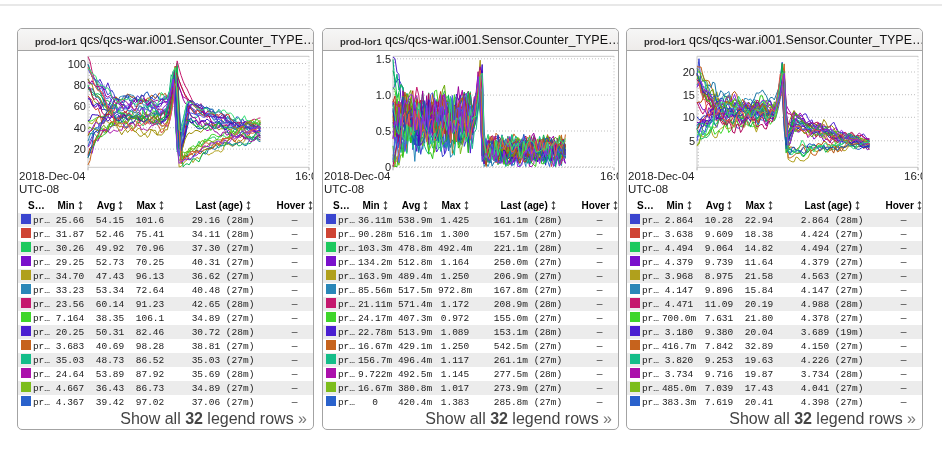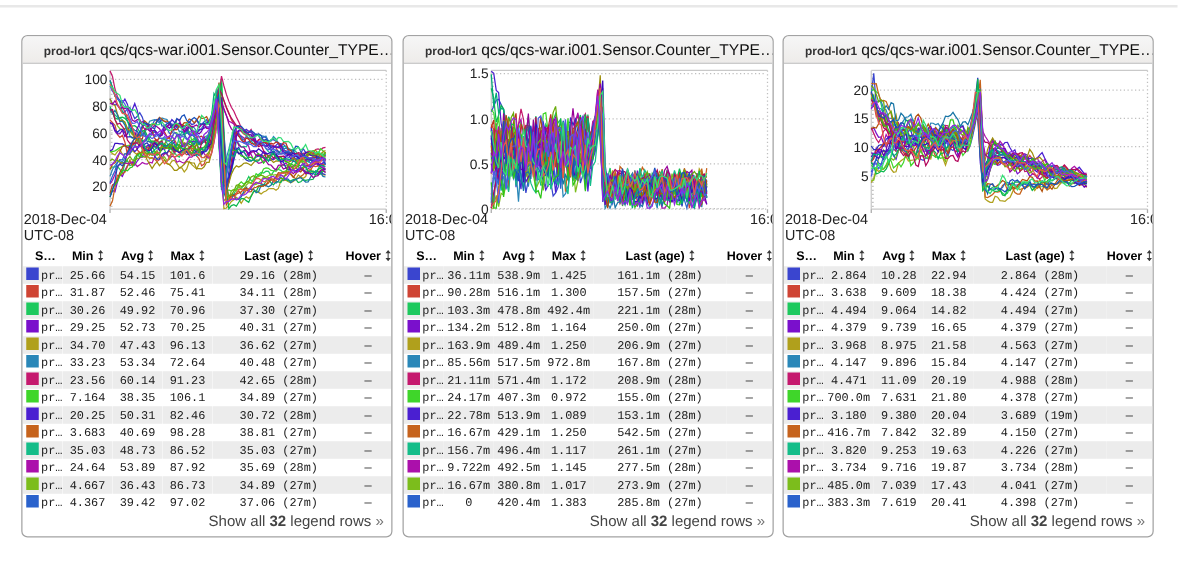--- a/index.html
+++ b/index.html
@@ -12,21 +12,21 @@
 .lgwrap { position:absolute; left:0; top:168px; width:295px; }
 table.lg { border-collapse:collapse; table-layout:fixed; width:295px; }
 table.lg td, table.lg th { padding:0; font-size:10px; text-align:center; height:14px; vertical-align:middle; overflow:hidden; white-space:nowrap; }
 table.lg tr.hd th { font-family:"Liberation Sans", sans-serif; font-weight:bold; color:#000; height:16px; }
 table.lg th.sc { text-align:left; padding-left:10px; }
 table.lg td { font-family:"Liberation Mono", monospace; font-size:9.5px; color:#1a1a1a; }
 table.lg tr.st td { background:#ececec; }
 table.lg td.nm { text-align:right; }
 .sw { display:inline-block; width:10px; height:10px; margin-left:2px; margin-right:2px; vertical-align:-1px; }
 .ar { vertical-align:-1px; }
-.foot { position:absolute; right:6px; top:381px; font-size:12px; color:#444; }
+.foot { position:absolute; right:6px; top:381px; font-size:16px; color:#444; }
 .foot .gg { color:#777; }
 
 </style></head><body>
 <div class="topline"></div>
 <div class="panel" style="left:17px">
 <div class="hdr">
       <span class="fab">prod-lor1</span>
       <span class="ttl">qcs/qcs-war.i001.Sensor.Counter_TYPE…</span>
     </div>
 <svg width="295" height="146" style="position:absolute;left:0;top:22px">
@@ -653,21 +653,21 @@
             <td>4.494</td>
             <td>9.064</td>
             <td>14.82</td>
             <td>4.494 (27m)</td>
             <td>—</td>
           </tr>
 <tr>
             <td class="nm"><span class="sw" style="background:#7a10cc"></span>pr…</td>
             <td>4.379</td>
             <td>9.739</td>
-            <td>16.65</td>
+            <td>11.64</td>
             <td>4.379 (27m)</td>
             <td>—</td>
           </tr>
 <tr class="st">
             <td class="nm"><span class="sw" style="background:#b0a01c"></span>pr…</td>
             <td>3.968</td>
             <td>8.975</td>
             <td>21.58</td>
             <td>4.563 (27m)</td>
             <td>—</td>

